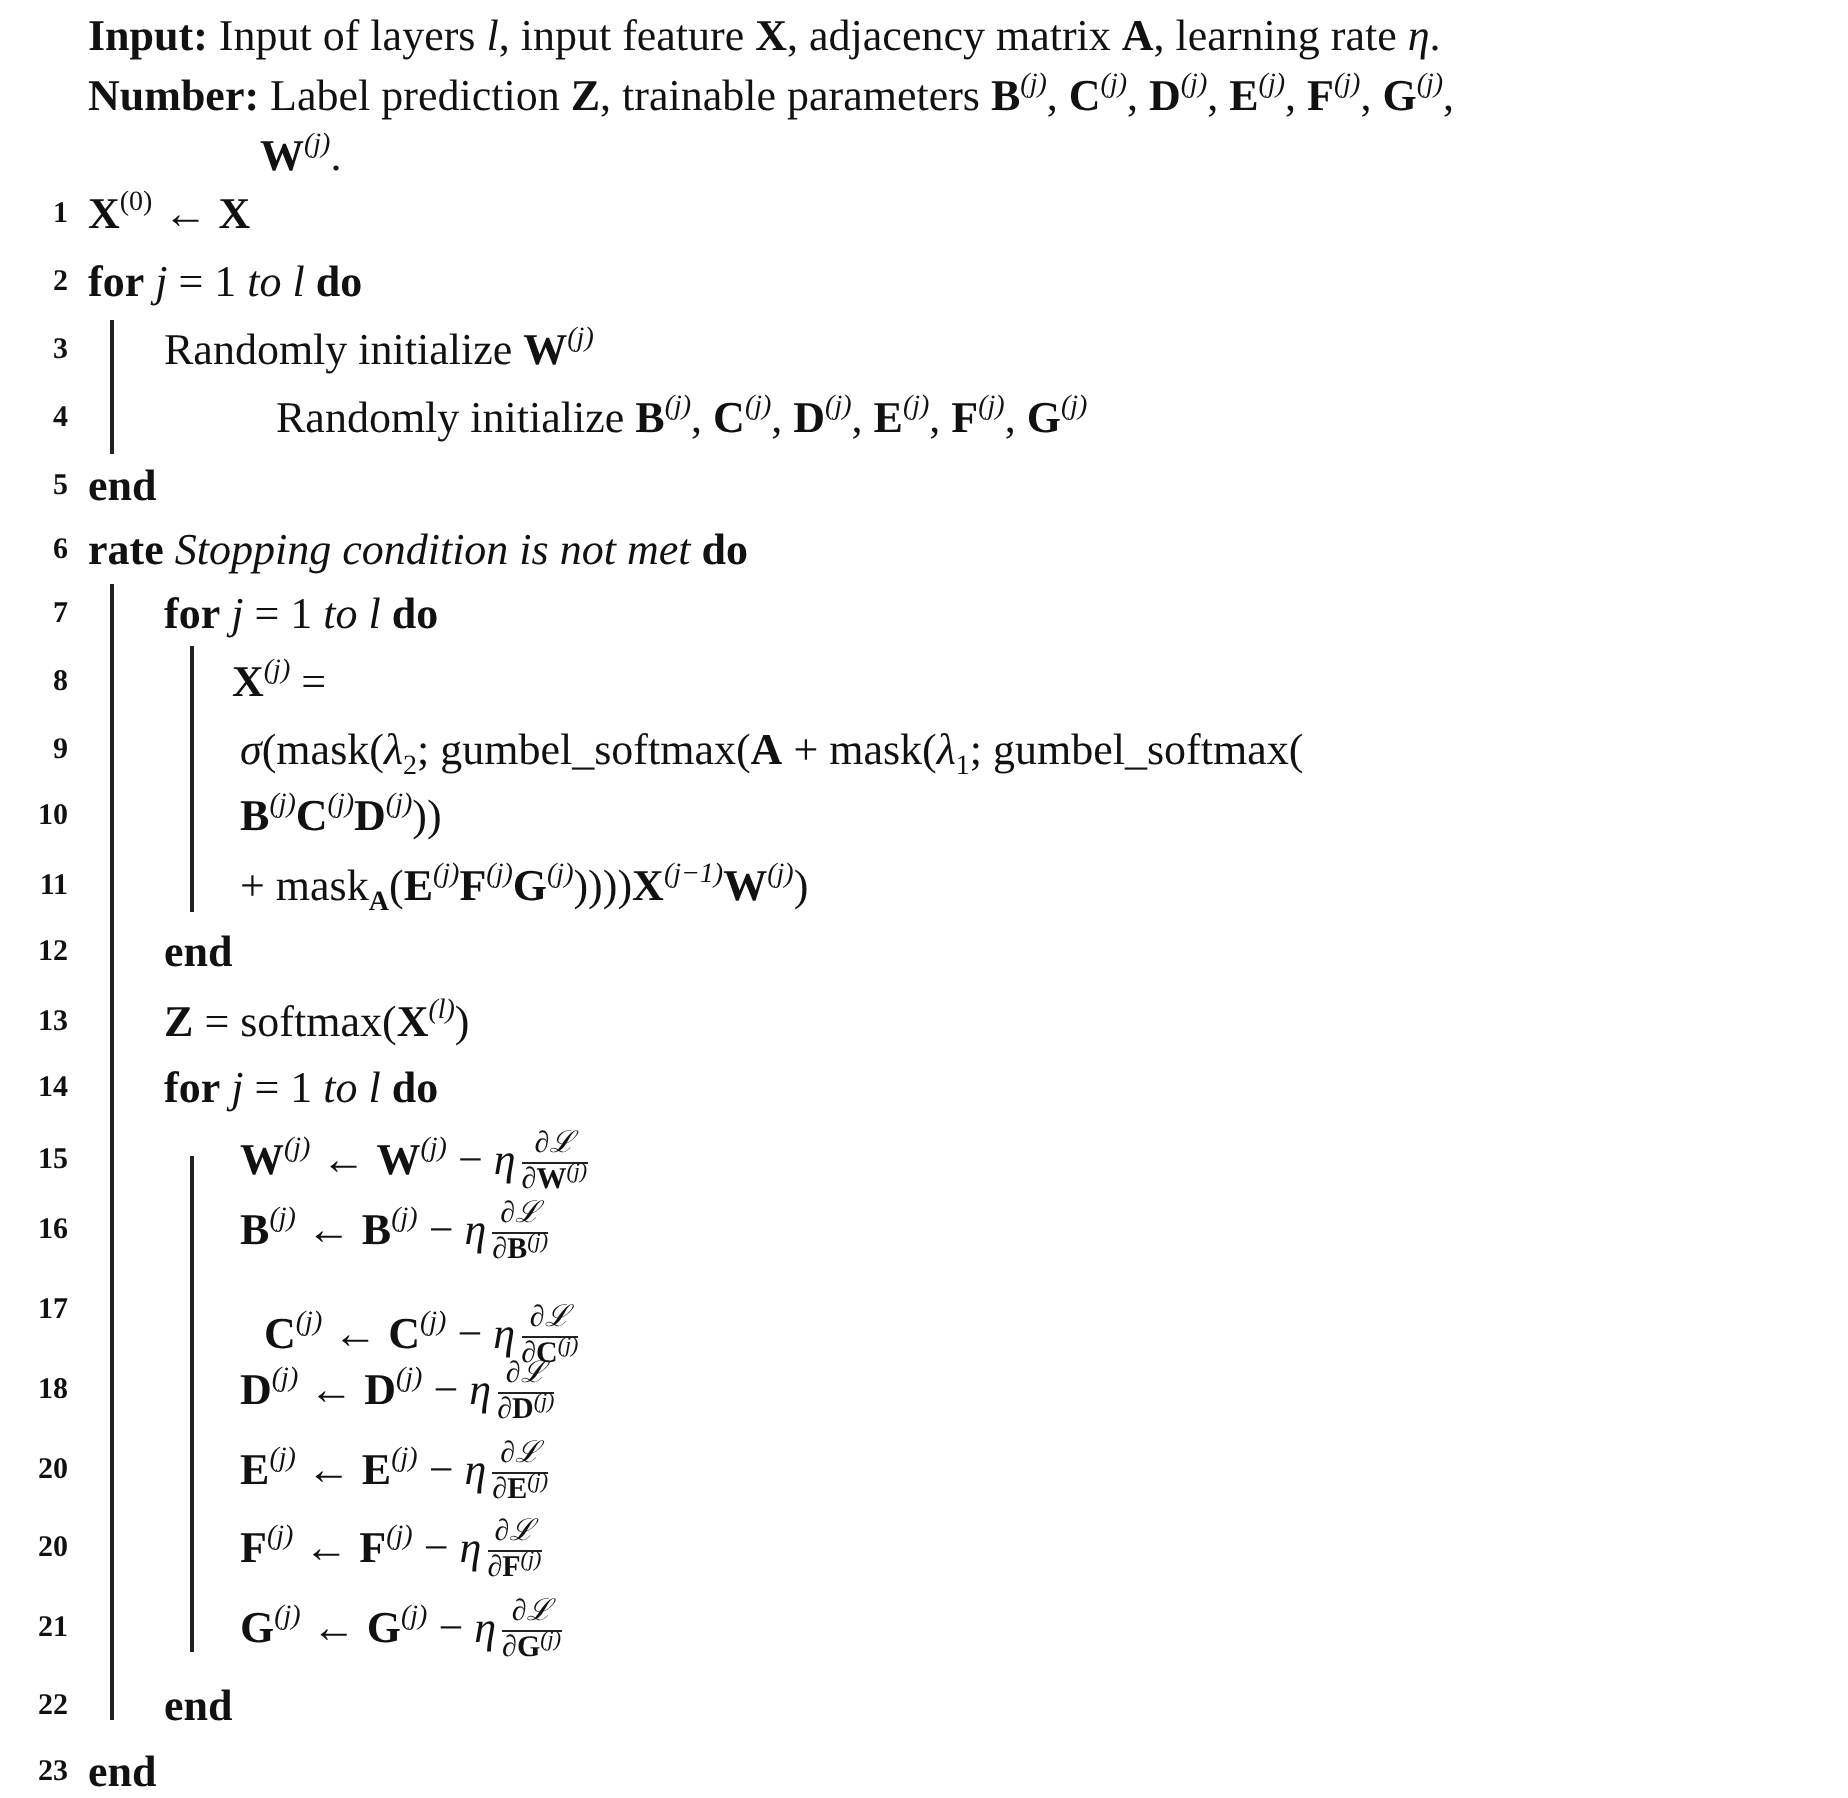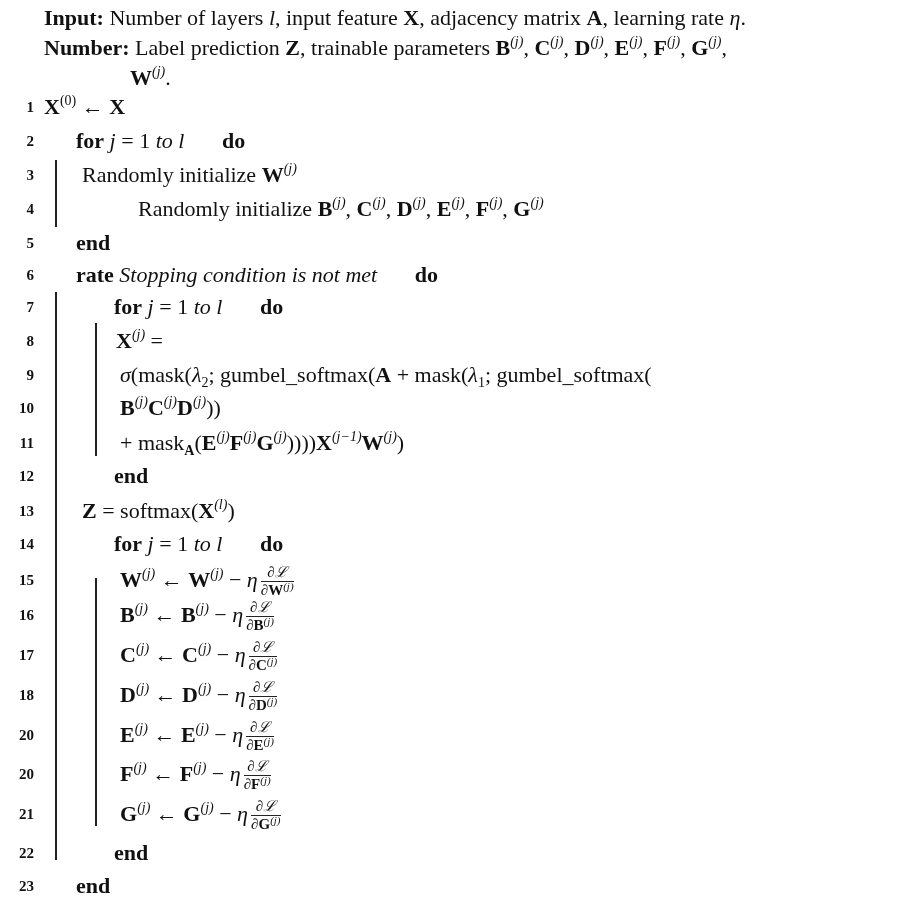--- a/index.html
+++ b/index.html
@@ -9,41 +9,41 @@
     color: #111111; font-size: 22px;
   }
   .io { position: absolute; left: 44px; white-space: nowrap; line-height: 28px; }
   .io b { font-weight: bold; }
   .line { position: absolute; left: 0; height: 34px; white-space: nowrap; line-height: 34px; }
   .ln {
     position: absolute; left: 0; width: 34px; text-align: right;
     font-weight: bold; font-size: 15px;
   }
   .code { position: absolute; white-space: nowrap; }
-  .kw { font-weight: bold; margin-left: 32px; }
+  .kw { font-weight: bold; }
   .it { font-style: italic; }
   .bf { font-weight: bold; }
   sup { font-size: 14px; vertical-align: 9px; line-height: 0; font-style: italic; }
   sup.up { font-style: normal; }
   sub { font-size: 14px; vertical-align: -5px; line-height: 0; }
   .vbar { position: absolute; width: 1.5px; background: #222; }
   .frac {
     display: inline-block; vertical-align: middle; text-align: center;
     font-size: 15px; line-height: 15px; margin-left: 3px;
   }
   .frac .num { display: block; border-bottom: 1px solid #222; padding: 0 2px 1px 2px; font-style: italic; }
   .frac .den { display: block; padding-top: 1px; }
   .frac .den sup { font-size: 11px; vertical-align: 5px; }
 </style>
 </head>
 <body>
 
 <div class="io" style="top:4px;">
   <b>Input:</b>
-  <span>Number of layers </span><span class="it">l</span><span>, input feature </span><b>X</b><span>, adjacency matrix </span><b>A</b><span>, learning rate </span><span class="it">η</span><span>.</span>
+  <span>Input of layers </span><span class="it">l</span><span>, input feature </span><b>X</b><span>, adjacency matrix </span><b>A</b><span>, learning rate </span><span class="it">η</span><span>.</span>
 </div>
 
 <div class="io" style="top:34px;">
   <b>Number:</b>
   <span>Label prediction </span><b>Z</b><span>, trainable parameters </span><b>B</b><sup>(j)</sup><span>, </span><b>C</b><sup>(j)</sup><span>, </span><b>D</b><sup>(j)</sup><span>, </span><b>E</b><sup>(j)</sup><span>, </span><b>F</b><sup>(j)</sup><span>, </span><b>G</b><sup>(j)</sup><span>, </span>
 </div>
 <div class="io" style="top:64px; left:130px;">
   <b>W</b><sup>(j)</sup><span>.</span>
 </div>
 
@@ -127,21 +127,21 @@
   <span class="code" style="left:120px;"><span class="bf">W</span><sup>(j)</sup><span> ← </span><span class="bf">W</span><sup>(j)</sup><span> − </span><span class="it">η</span><span class="frac"><span class="num">∂ℒ</span><span class="den"><span>∂</span><span class="bf">W</span><sup>(j)</sup></span></span></span>
 </div>
 
 <div class="line" style="top:598px;">
   <span class="ln">16</span>
   <span class="code" style="left:120px;"><span class="bf">B</span><sup>(j)</sup><span> ← </span><span class="bf">B</span><sup>(j)</sup><span> − </span><span class="it">η</span><span class="frac"><span class="num">∂ℒ</span><span class="den"><span>∂</span><span class="bf">B</span><sup>(j)</sup></span></span></span>
 </div>
 
 <div class="line" style="top:638px;">
   <span class="ln">17</span>
-  <span class="code" style="left:120px;"><span class="bf">C</span><sup>(j)</sup><span> ← </span><span class="bf">C</span><sup>(j)</sup><span> − </span><span class="it">η</span><span class="frac"><span class="num">∂ℒ</span><span class="den"><span>∂</span><span class="bf">C</span><sup>(j)</sup></span></span></span>
+  <span class="code" style="left:132px;margin-top:12px;"><span class="bf">C</span><sup>(j)</sup><span> ← </span><span class="bf">C</span><sup>(j)</sup><span> − </span><span class="it">η</span><span class="frac"><span class="num">∂ℒ</span><span class="den"><span>∂</span><span class="bf">C</span><sup>(j)</sup></span></span></span>
 </div>
 
 <div class="line" style="top:678px;">
   <span class="ln">18</span>
   <span class="code" style="left:120px;"><span class="bf">D</span><sup>(j)</sup><span> ← </span><span class="bf">D</span><sup>(j)</sup><span> − </span><span class="it">η</span><span class="frac"><span class="num">∂ℒ</span><span class="den"><span>∂</span><span class="bf">D</span><sup>(j)</sup></span></span></span>
 </div>
 
 <div class="line" style="top:718px;">
   <span class="ln">20</span>
   <span class="code" style="left:120px;"><span class="bf">E</span><sup>(j)</sup><span> ← </span><span class="bf">E</span><sup>(j)</sup><span> − </span><span class="it">η</span><span class="frac"><span class="num">∂ℒ</span><span class="den"><span>∂</span><span class="bf">E</span><sup>(j)</sup></span></span></span>

